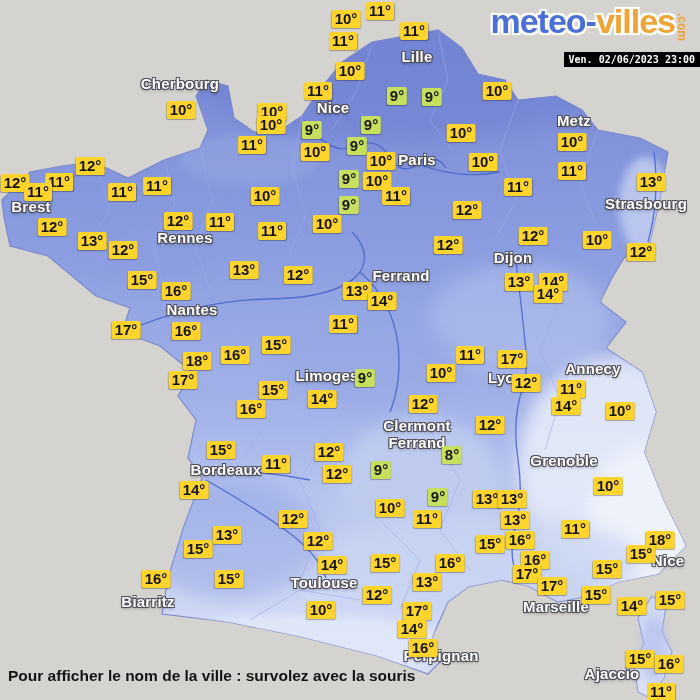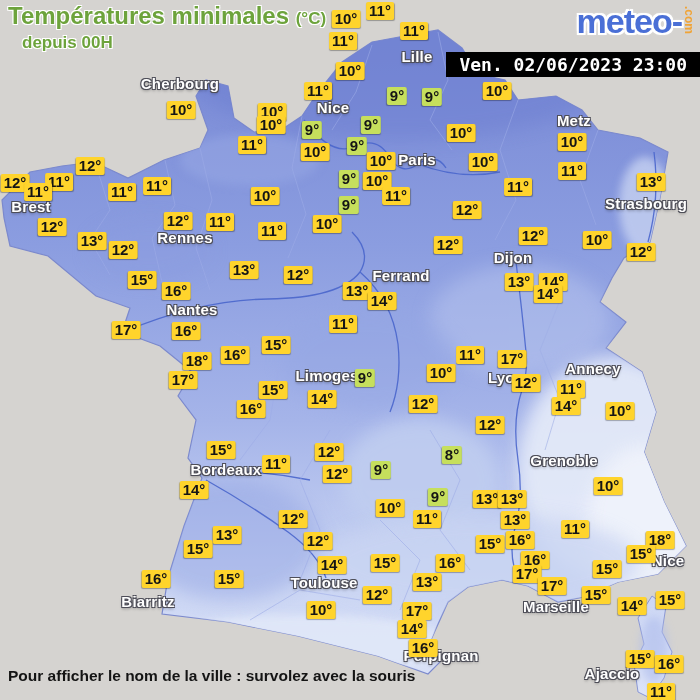--- a/index.html
+++ b/index.html
@@ -29,35 +29,35 @@
   .title{
     color:var(--accent-green,#6da33c);font-weight:bold;font-size:24px;
     text-shadow:-1px -1px 0 #fff,1px -1px 0 #fff,-1px 1px 0 #fff,1px 1px 0 #fff;
   }
   .title .unit{font-size:17px;}
   .subtitle{
     color:var(--accent-green,#6da33c);font-weight:bold;font-size:17px;margin:3px 0 0 14px;
     text-shadow:-1px -1px 0 #fff,1px -1px 0 #fff,-1px 1px 0 #fff,1px 1px 0 #fff;
   }
   .logo{
-    position:absolute;right:4px;top:2px;z-index:5;display:flex;align-items:flex-start;
+    position:absolute;right:11px;top:2px;z-index:5;display:flex;align-items:flex-end;
     font-weight:bold;font-size:34px;letter-spacing:-1px;cursor:pointer;
     text-shadow:-2px -2px 0 #fff,2px -2px 0 #fff,-2px 2px 0 #fff,2px 2px 0 #fff,0 0 4px #fff;
   }
   .logo .p1{color:var(--logo-blue,#4a6fd6);}
   .logo .p2{color:var(--logo-orange,#f0a437);}
   .logo .com{
     color:var(--logo-orange,#f0a437);font-size:12px;letter-spacing:0;
     writing-mode:vertical-rl;margin-top:4px;text-shadow:none;
   }
   .datetime{
     position:absolute;right:0;top:52px;z-index:5;
     background:#000;color:#fff;
-    font-family:"DejaVu Sans Mono",monospace;font-weight:bold;font-size:18px;
-    padding:2px 13px;
+    font-family:"DejaVu Sans Mono",monospace;font-weight:bold;font-size:10px;
+    padding:2px 5px;
   }
   .footer{
     position:absolute;left:8px;top:667px;z-index:5;
     color:#141414;font-weight:bold;font-size:15.5px;
   }
 </style>
 </head>
 <body>
 
 <div class="stage">
@@ -142,20 +142,22 @@
       <div class="city" style="left: 417px; top: 160px;">Paris</div>
       <div class="city" style="left: 31px; top: 207px;">Brest</div>
       <div class="city" style="left: 646px; top: 204px;">Strasbourg</div>
       <div class="city" style="left: 185px; top: 238px;">Rennes</div>
       <div class="city" style="left: 513px; top: 258px;">Dijon</div>
       <div class="city" style="left: 401px; top: 276px;">Ferrand</div>
       <div class="city" style="left: 192px; top: 310px;">Nantes</div>
       <div class="city" style="left: 593px; top: 369px;">Annecy</div>
       <div class="city" style="left: 327px; top: 376px;">Limoges</div>
       <div class="city" style="left: 506px; top: 378px;">Lyon</div>
+      <div class="city" style="left: 417px; top: 434px;">Clermont
+Ferrand</div>
       <div class="city" style="left: 564px; top: 461px;">Grenoble</div>
       <div class="city" style="left: 226px; top: 470px;">Bordeaux</div>
       <div class="city" style="left: 324px; top: 583px;">Toulouse</div>
       <div class="city" style="left: 148px; top: 602px;">Biarritz</div>
       <div class="city" style="left: 556px; top: 607px;">Marseille</div>
       <div class="city" style="left: 668px; top: 561px;">Nice</div>
       <div class="city" style="left: 441px; top: 656px;">Perpignan</div>
       <div class="city" style="left: 612px; top: 674px;">Ajaccio</div>
       <div class="badge" style="left: 380px; top: 11px;">11°</div>
       <div class="badge" style="left: 346px; top: 19px;">10°</div>
@@ -272,27 +274,24 @@
       <div class="badge" style="left: 632px; top: 606px;">14°</div>
       <div class="badge" style="left: 321px; top: 610px;">10°</div>
       <div class="badge" style="left: 417px; top: 611px;">17°</div>
       <div class="badge" style="left: 412px; top: 629px;">14°</div>
       <div class="badge" style="left: 423px; top: 648px;">16°</div>
       <div class="badge" style="left: 640px; top: 659px;">15°</div>
       <div class="badge" style="left: 669px; top: 664px;">16°</div>
       <div class="badge" style="left: 661px; top: 692px;">11°</div>
     </div>
 
-  <div class="title-block">
-    <div class="title"><span>Températures minimales</span> <span class="unit">(°C)</span></div>
-    <div class="subtitle">depuis 00H</div>
-  </div>
 
   <div class="logo">
     <span class="p1">meteo-</span>
+      <span class="p2">villes</span>
       <span class="com">.com</span>
   </div>
 
   <div class="datetime">Ven. 02/06/2023 23:00</div>
 
   <div class="footer">Pour afficher le nom de la ville : survolez avec la souris</div>
 
 </div>
 
 </body></html>

